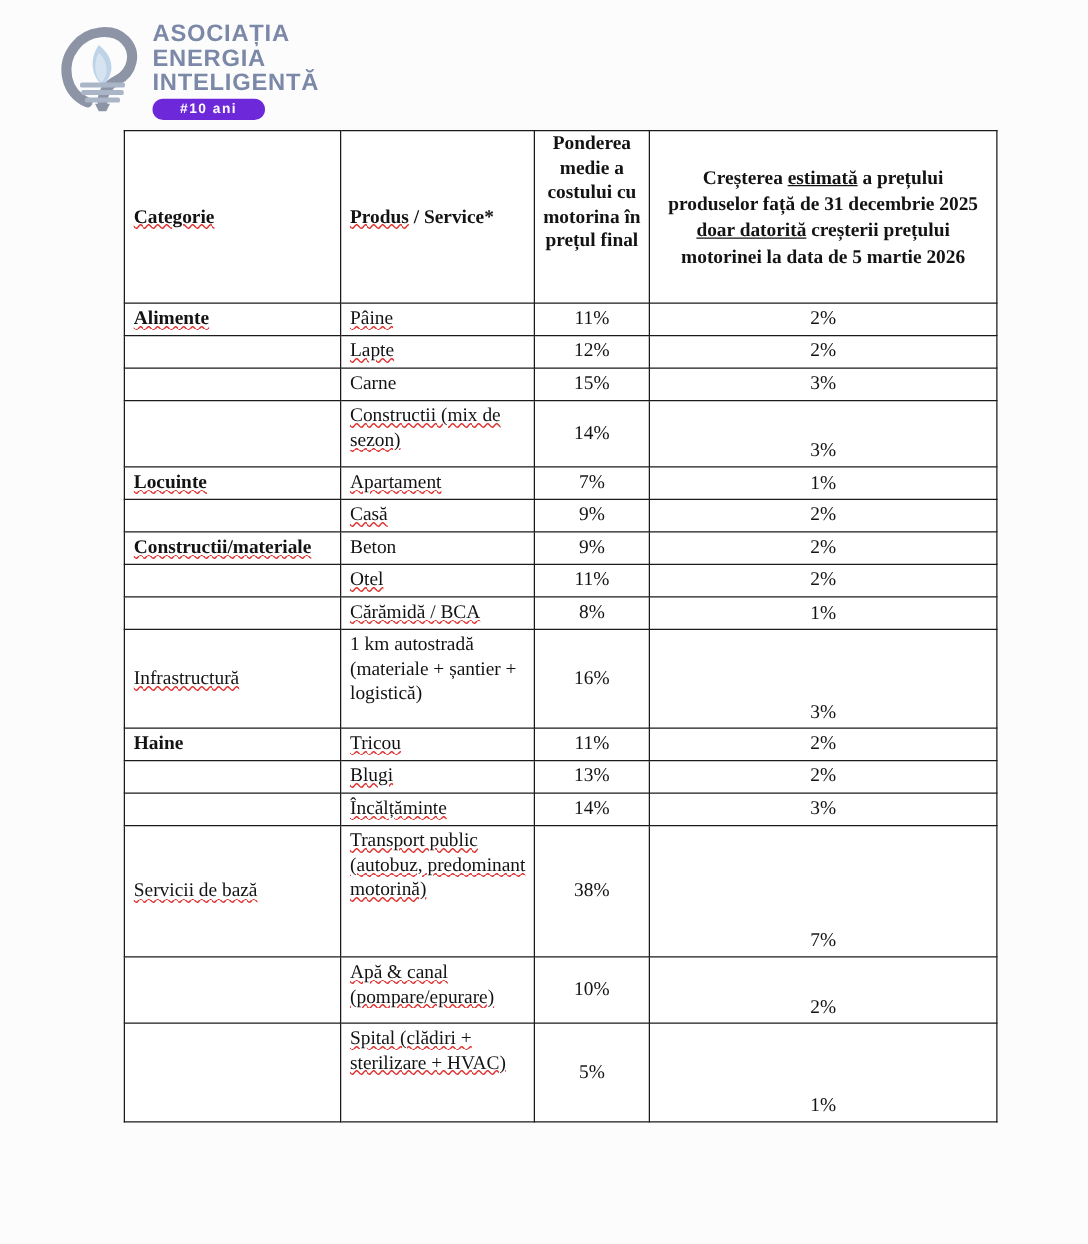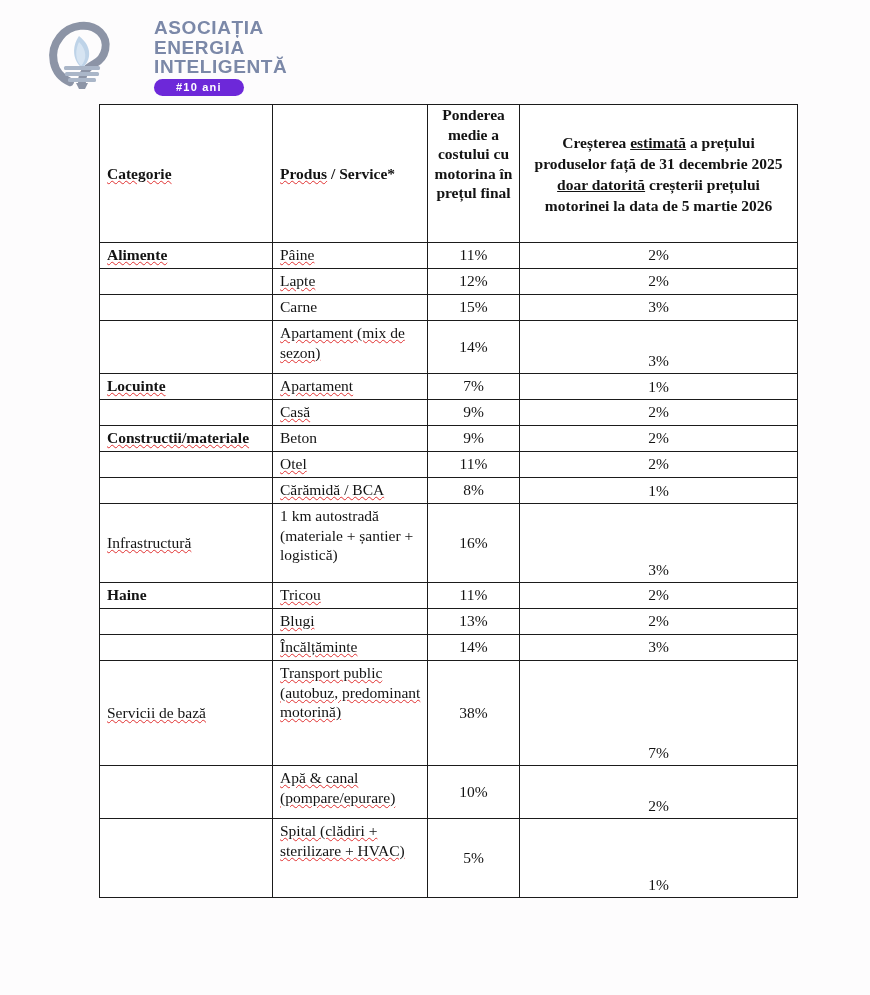--- a/index.html
+++ b/index.html
@@ -15,21 +15,20 @@
     position: relative;
   }
 
   
   .logo-block {
     position: absolute;
     left: 46px;
     top: 12px;
     display: flex;
     align-items: flex-start;
-    gap: 32px;
   }
   .logo-mark {
     width: 72px;
     height: 78px;
     flex: 0 0 auto;
   }
   .logo-text {
     margin-left: 4px;
     padding-top: 6px;
   }
@@ -265,21 +264,21 @@
           <td class="h1">
             <div class="pct">15%</div>
           </td>
           <td class="h1">
             <div class="grow">3%</div>
           </td>
         </tr>
         <tr>
           <td class="h2"></td>
           <td class="h2">
-            <div class="prod"><span class="sq">Apartament (mix de sezon)</span></div>
+            <div class="prod"><span class="sq">Constructii (mix de sezon)</span></div>
           </td>
           <td class="h2">
             <div class="pct-mid">14%</div>
           </td>
           <td class="h2">
             <div class="grow-bot">3%</div>
           </td>
         </tr>
         <tr>
           <td class="h1">

